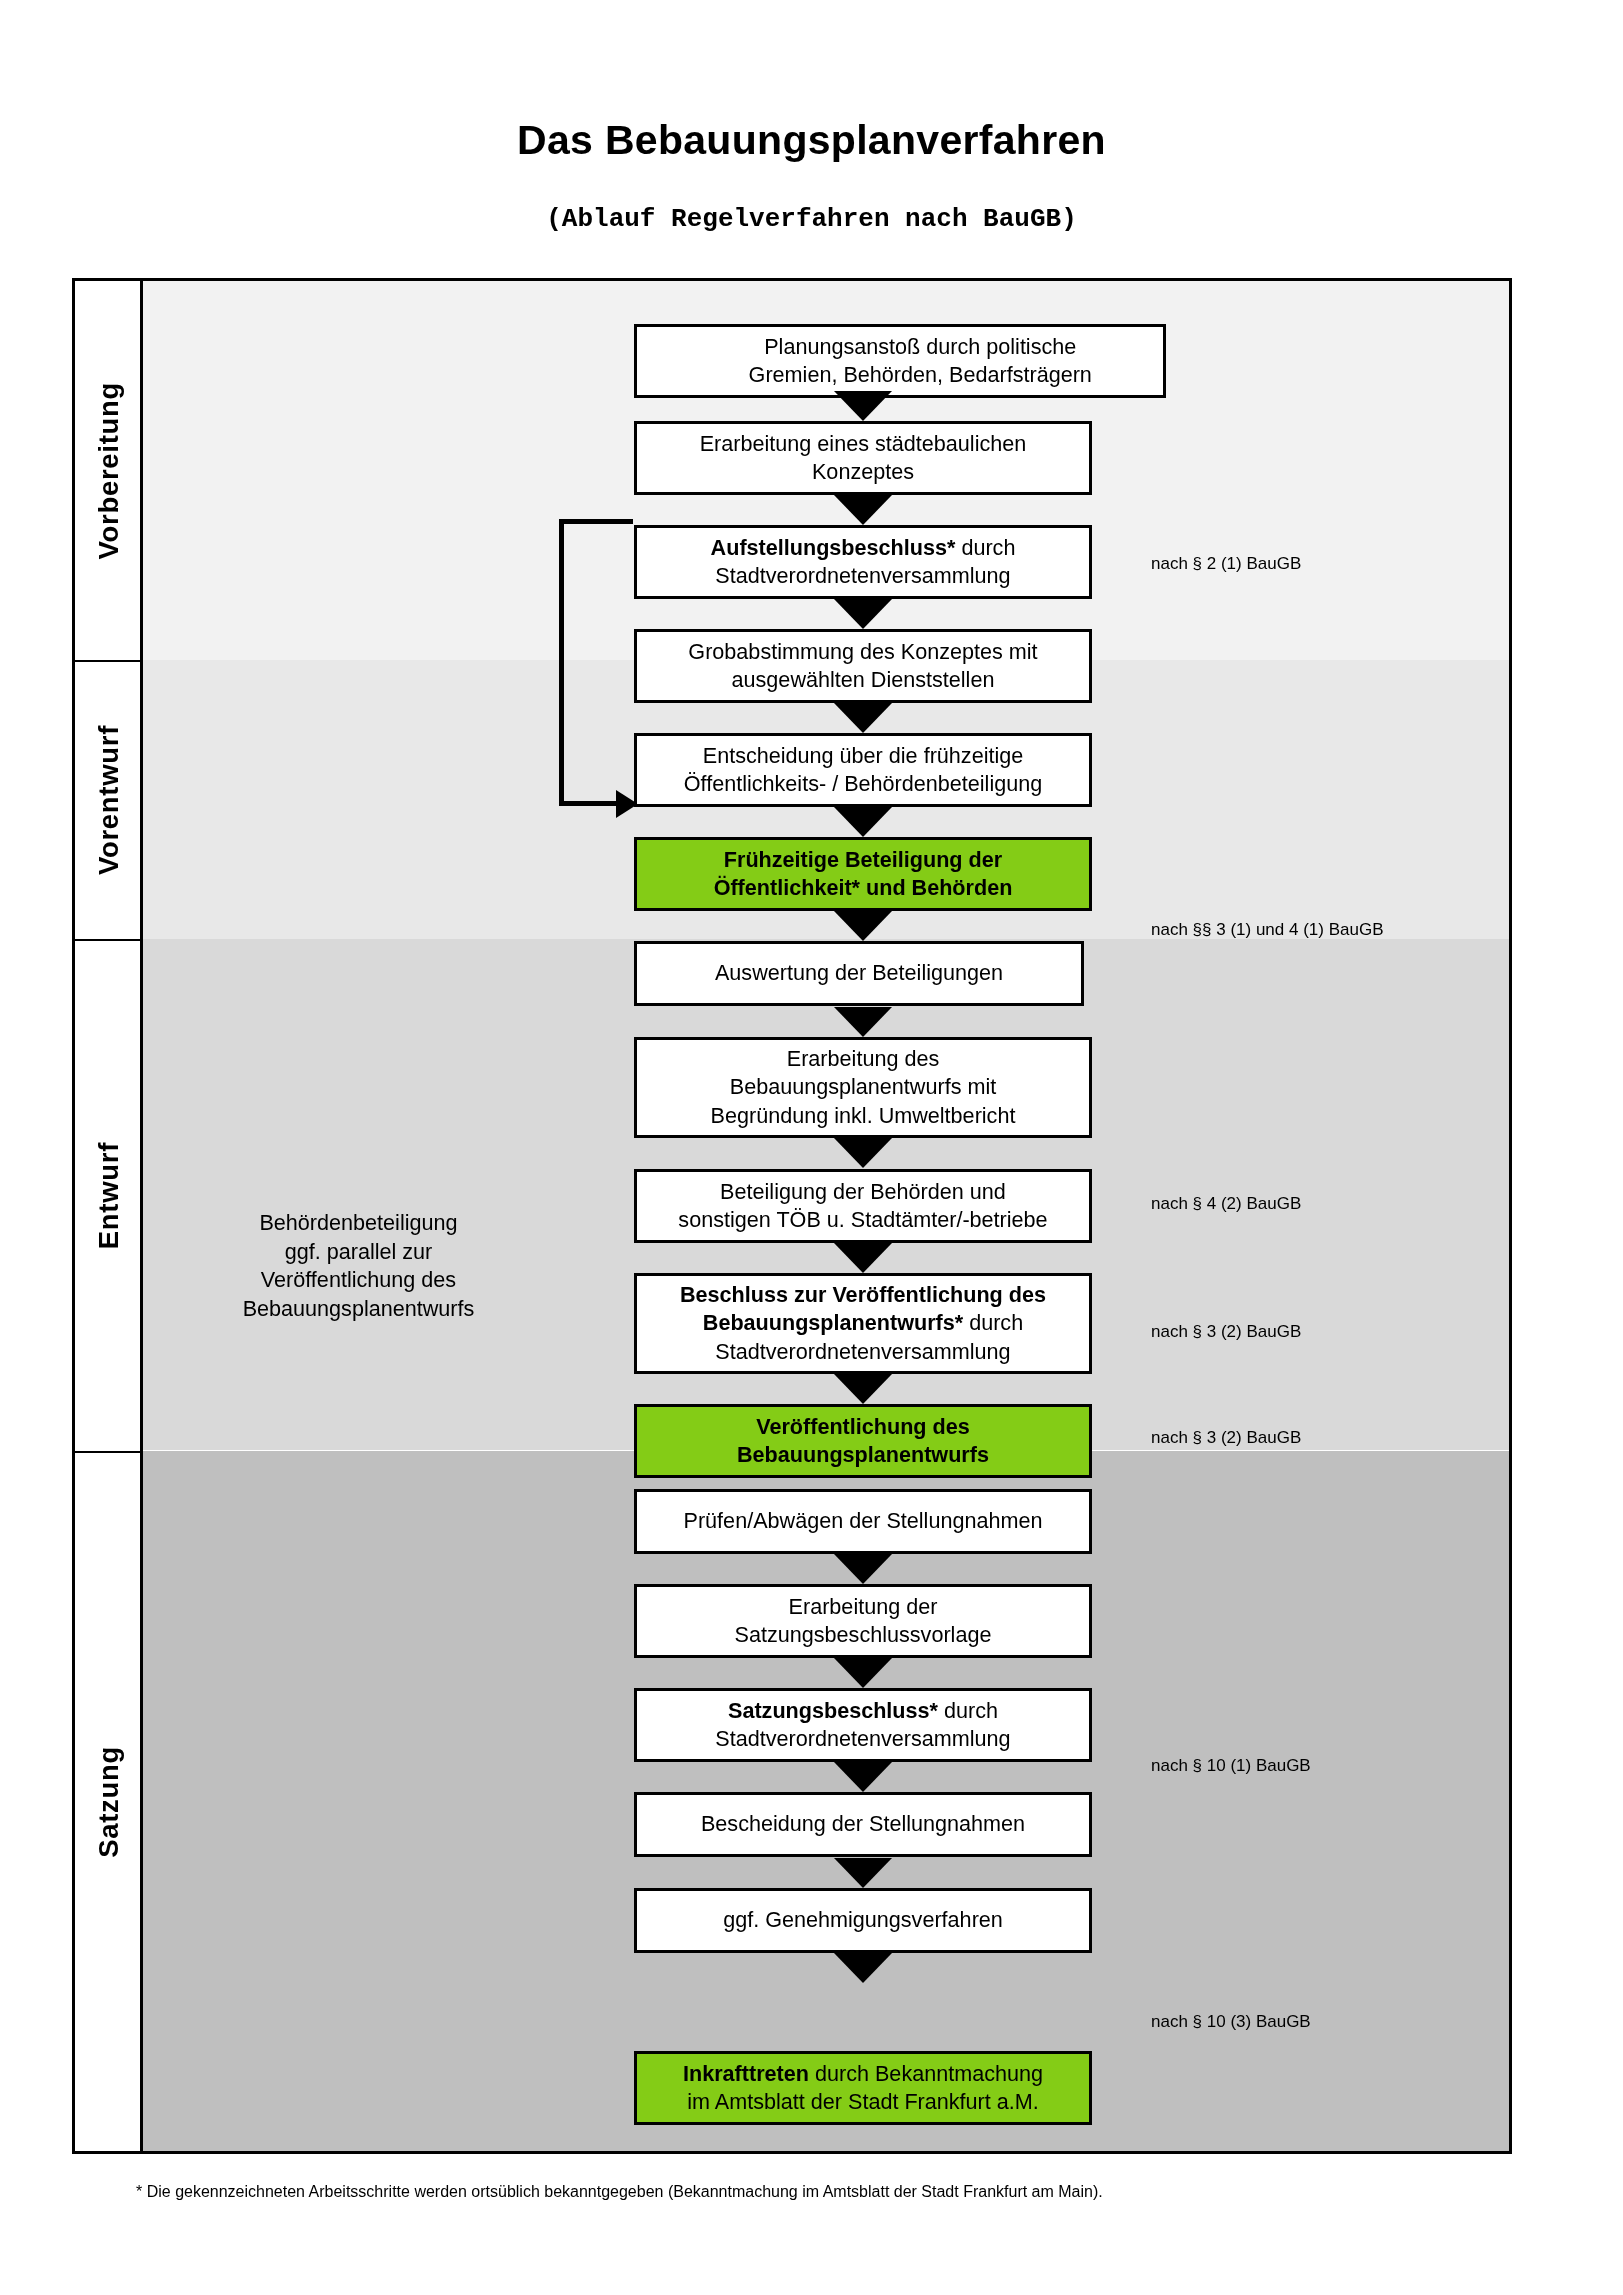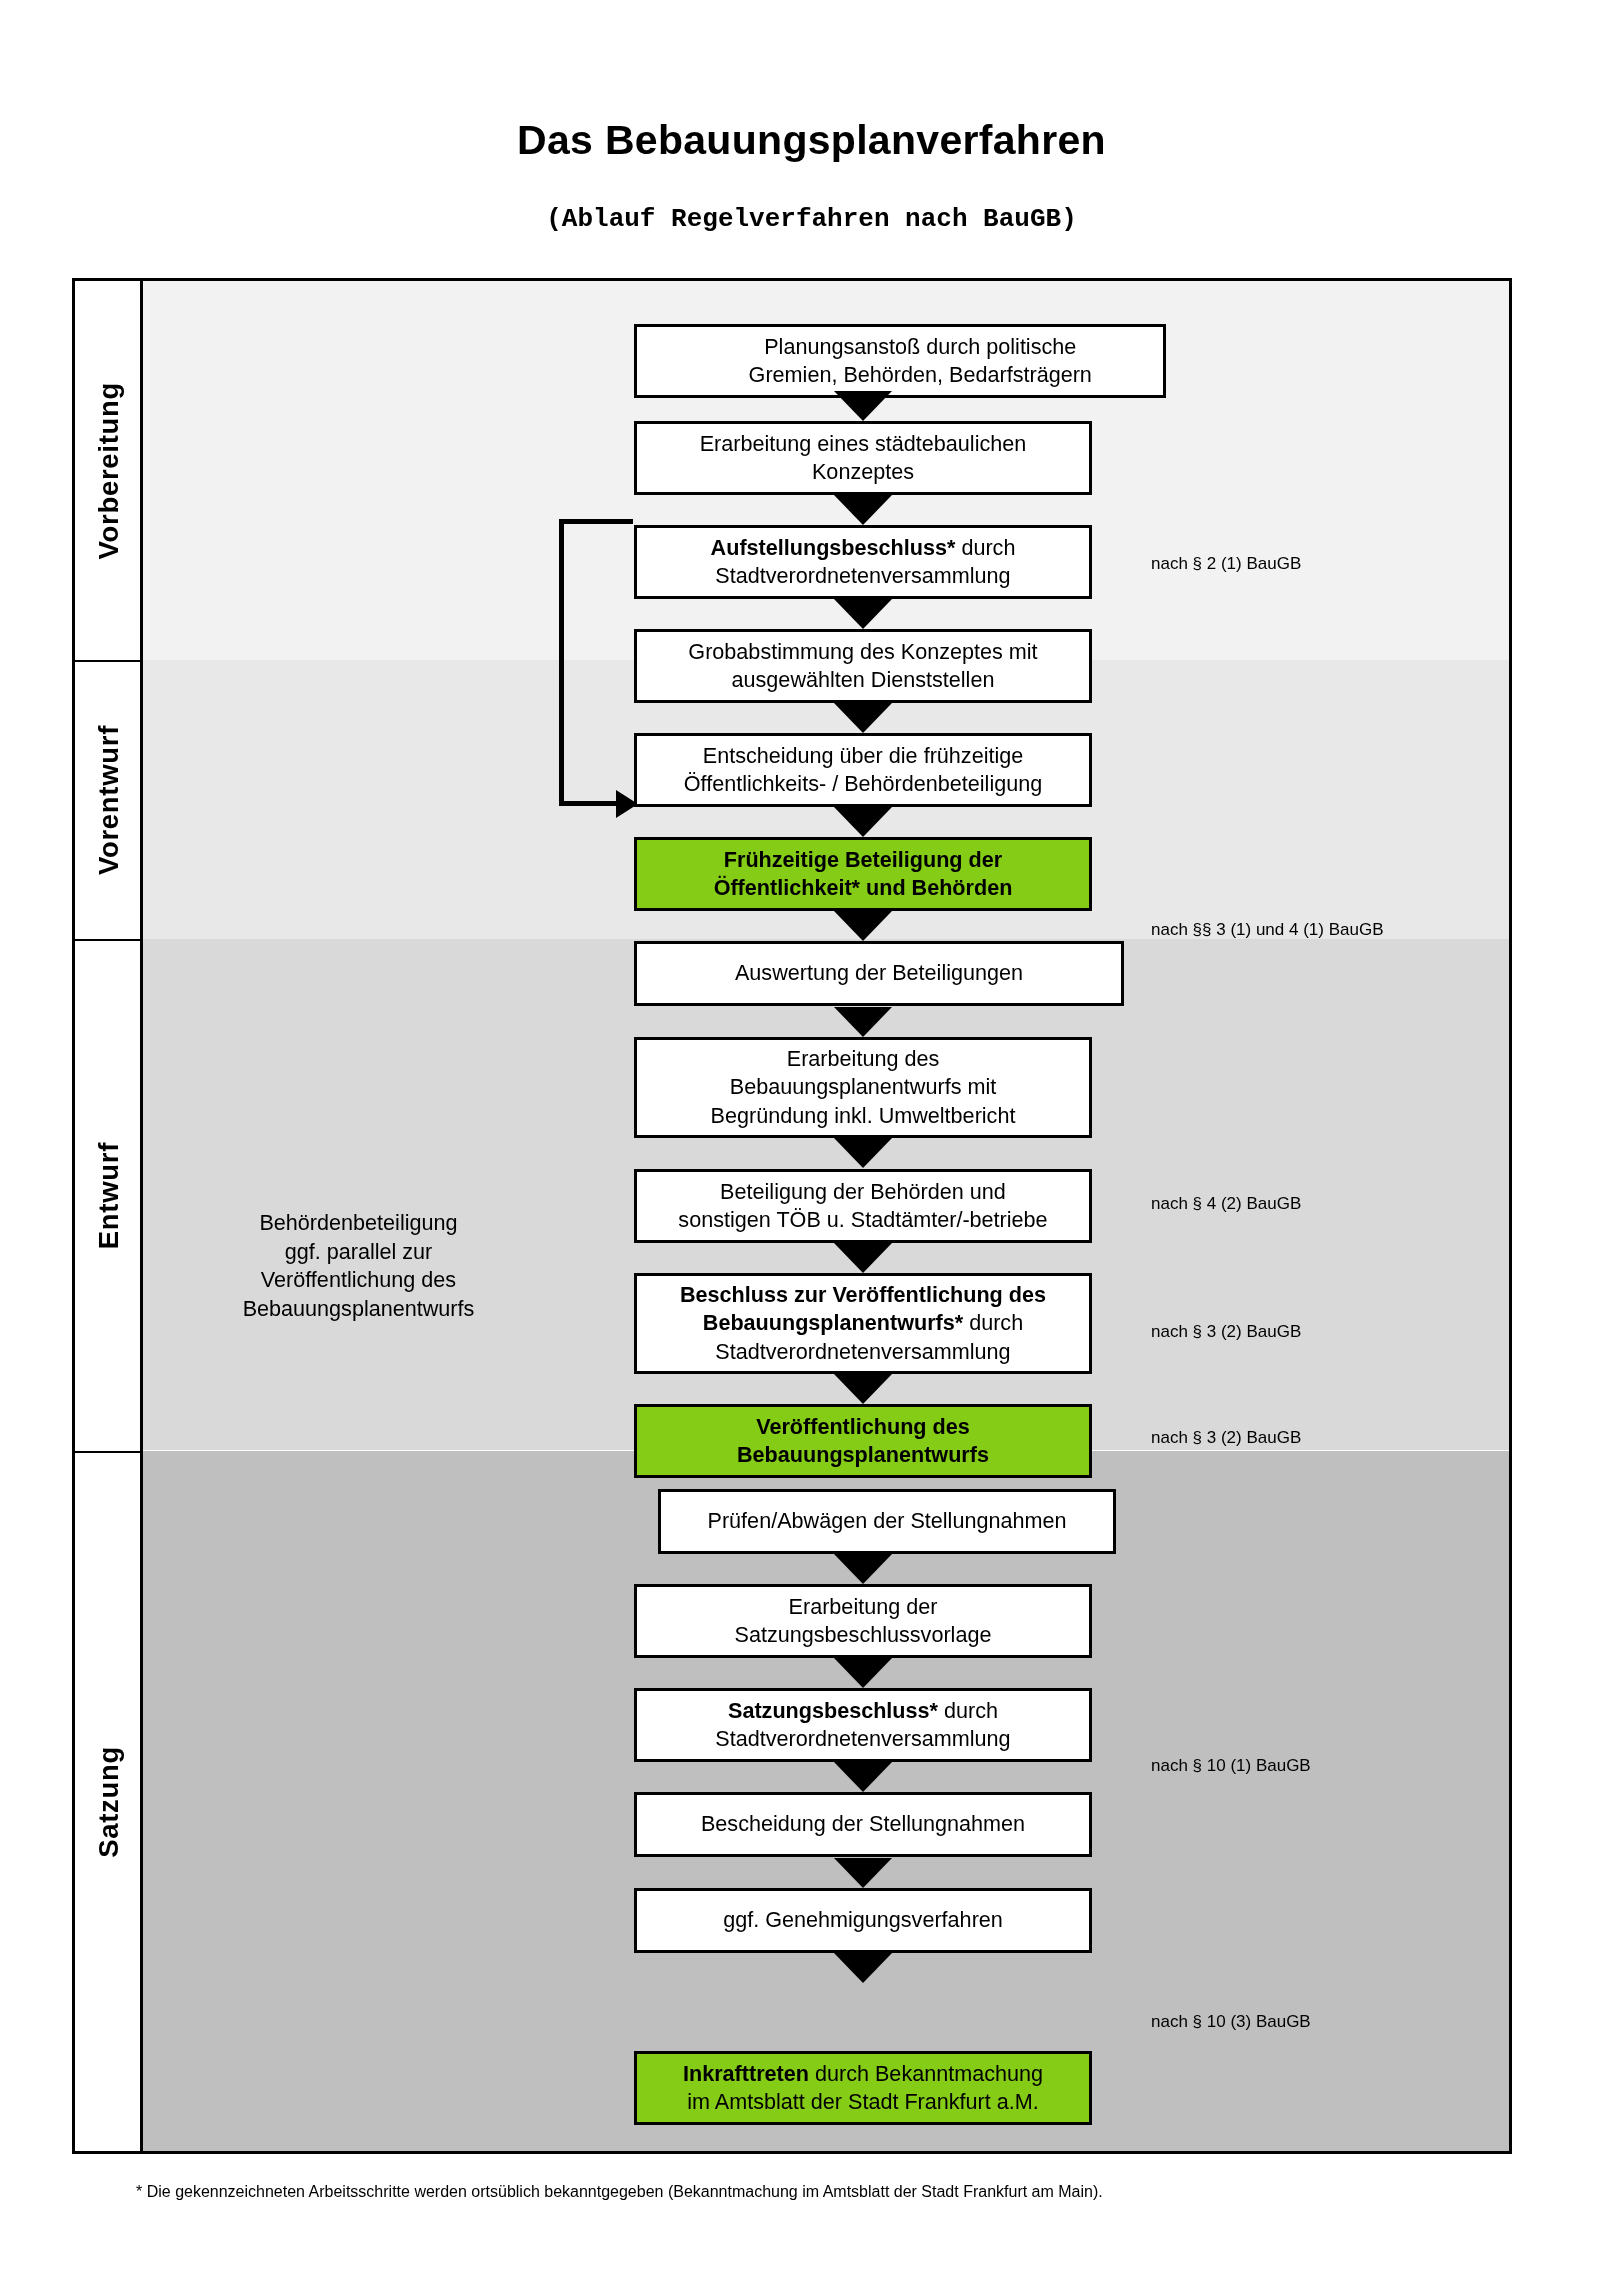--- a/index.html
+++ b/index.html
@@ -119,21 +119,21 @@
     <div class="fbox" style="left:491px;top:452px;width:458px;height:74px;">
       <div><span>Entscheidung über die frühzeitige</span><br><span>Öffentlichkeits- / Behördenbeteiligung</span></div>
     </div>
     <div class="arrow" style="left:691px;top:526px;"></div>
 
     <div class="fbox blue" style="left:491px;top:556px;width:458px;height:74px;">
       <div><b>Frühzeitige Beteiligung der</b><br><b>Öffentlichkeit* und Behörden</b></div>
     </div>
     <div class="arrow" style="left:691px;top:630px;"></div>
 
-    <div class="fbox" style="left:491px;top:660px;width:490px;height:65px;">
+    <div class="fbox" style="left:491px;top:660px;width:450px;height:65px;">
       <div><span>Auswertung der Beteiligungen</span></div>
     </div>
     <div class="arrow" style="left:691px;top:726px;"></div>
 
     <div class="fbox" style="left:491px;top:756px;width:458px;height:101px;">
       <div><span>Erarbeitung des</span><br><span>Bebauungsplanentwurfs mit</span><br><span>Begründung inkl. Umweltbericht</span></div>
     </div>
     <div class="arrow" style="left:691px;top:857px;"></div>
 
     <div class="fbox" style="left:491px;top:888px;width:458px;height:74px;">
@@ -143,21 +143,21 @@
 
     <div class="fbox" style="left:491px;top:992px;width:458px;height:101px;">
       <div><b>Beschluss zur Veröffentlichung des</b><br><b>Bebauungsplanentwurfs*</b><span> durch</span><br><span>Stadtverordnetenversammlung</span></div>
     </div>
     <div class="arrow" style="left:691px;top:1093px;"></div>
 
     <div class="fbox blue" style="left:491px;top:1123px;width:458px;height:74px;">
       <div><b>Veröffentlichung des</b><br><b>Bebauungsplanentwurfs</b></div>
     </div>
 
-    <div class="fbox" style="left:491px;top:1208px;width:458px;height:65px;margin-left:24px;">
+    <div class="fbox" style="left:491px;top:1208px;width:458px;height:65px;">
       <div><span>Prüfen/Abwägen der Stellungnahmen</span></div>
     </div>
     <div class="arrow" style="left:691px;top:1273px;"></div>
 
     <div class="fbox" style="left:491px;top:1303px;width:458px;height:74px;">
       <div><span>Erarbeitung der</span><br><span>Satzungsbeschlussvorlage</span></div>
     </div>
     <div class="arrow" style="left:691px;top:1377px;"></div>
 
     <div class="fbox" style="left:491px;top:1407px;width:458px;height:74px;">

